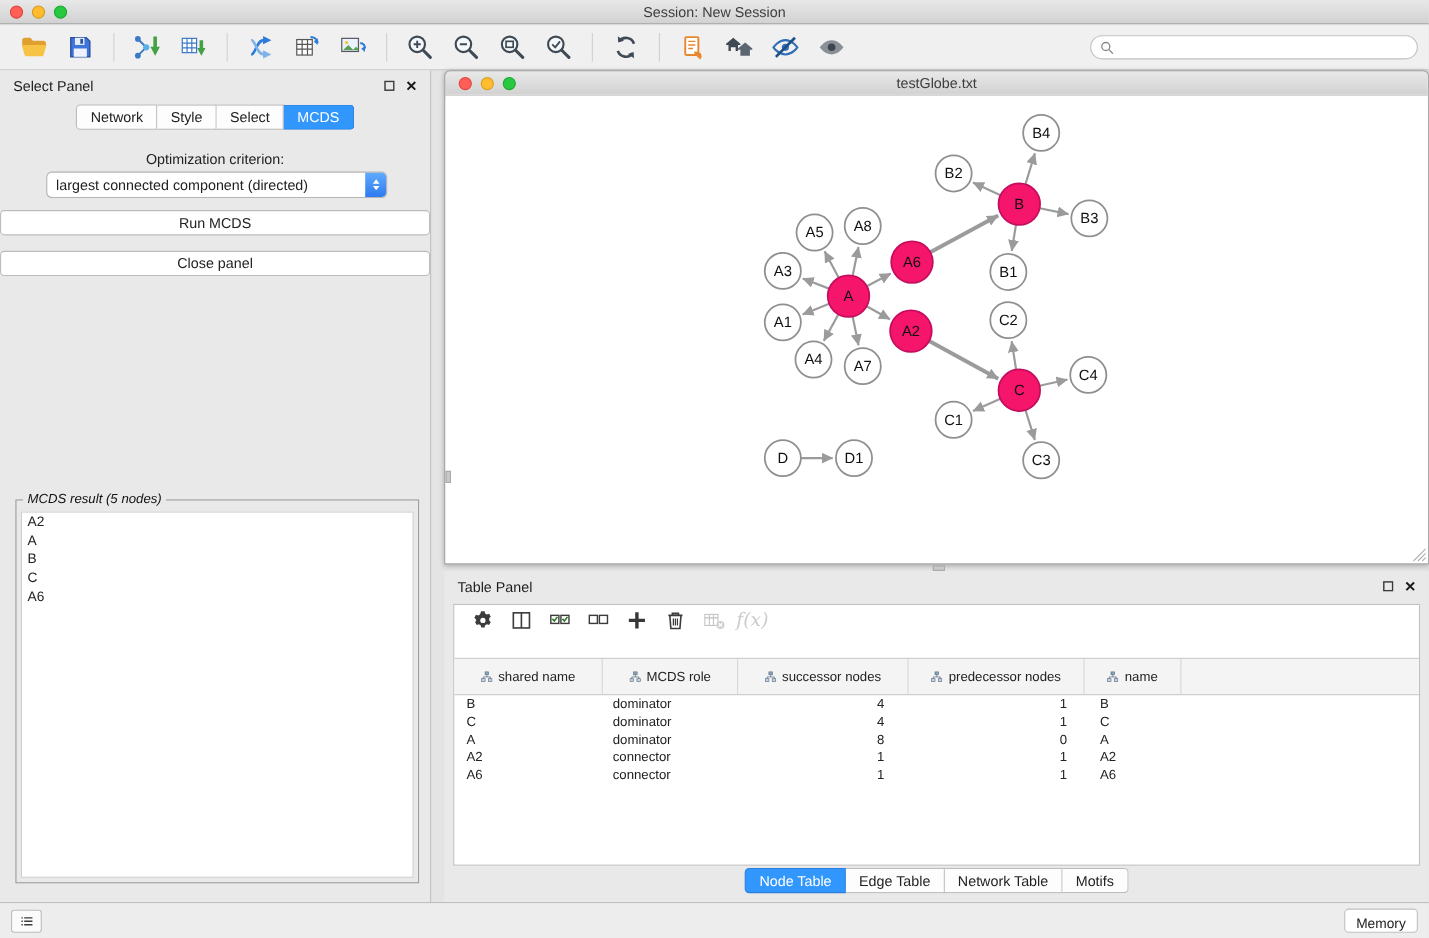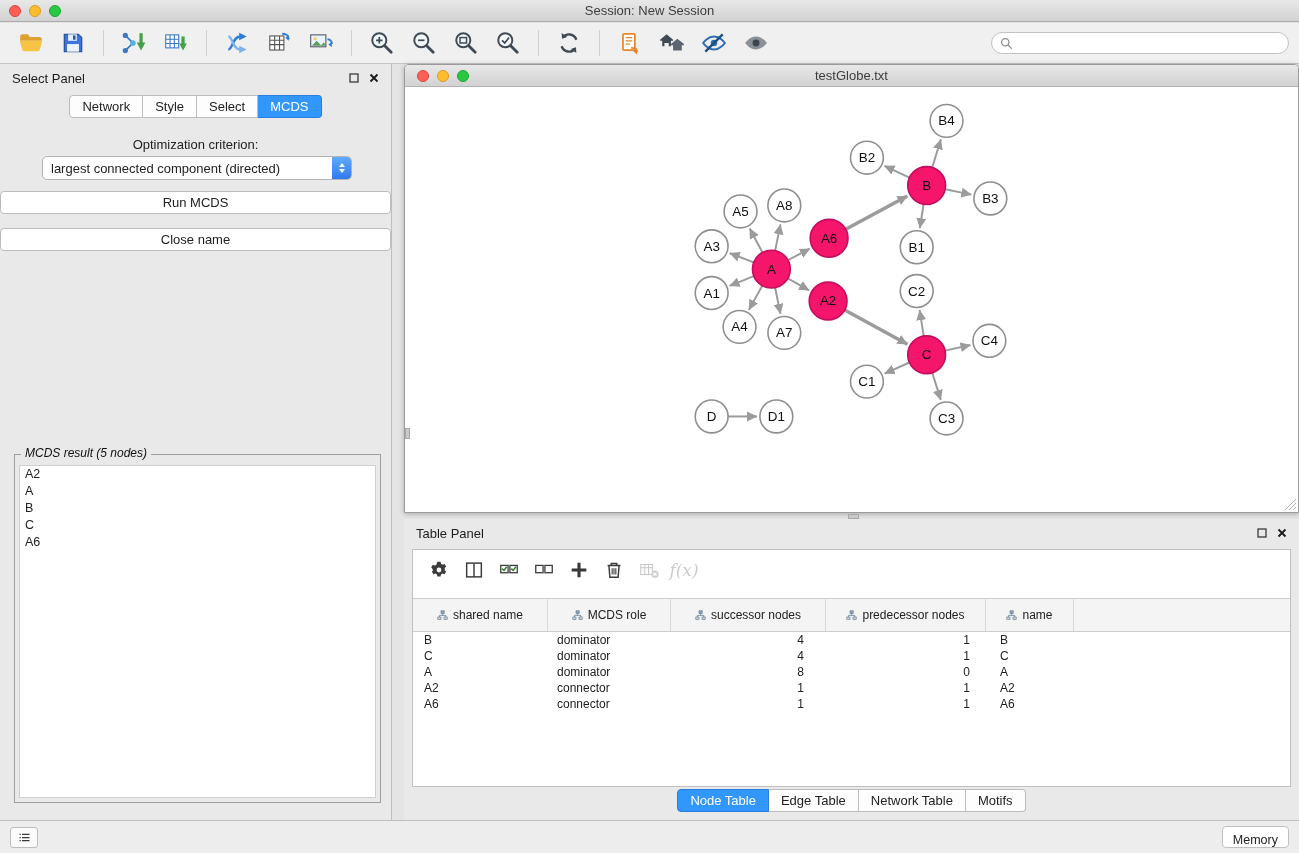--- a/index.html
+++ b/index.html
@@ -55,21 +55,21 @@
   .net-titlebar{position:relative;height:22px;background:linear-gradient(#e8e8e8,#d2d2d2);border-bottom:1px solid #b3b3b3;border-radius:4px 4px 0 0;}
   .net-titlebar .lights{top:5px;left:12px;}
   .canvas{position:absolute;top:23px;left:0;right:0;bottom:0;background:#fff;overflow:hidden;}
   svg.graph{width:100%;height:100%;display:block;}
   svg.graph text{font-family:"Liberation Sans","DejaVu Sans",sans-serif;}
   .grip{position:absolute;right:1px;bottom:1px;width:13px;height:13px;}
 
   
   .table-panel{position:absolute;left:404px;top:519px;right:0;bottom:33px;background:#e9e9e9;}
   .table-box{position:absolute;left:8px;right:8px;top:30px;height:238px;background:#fff;border:1px solid #c0c0c0;overflow:hidden;}
-  .table-toolbar{height:40px;display:flex;align-items:center;padding:0 12px;gap:7px;}
+  .table-toolbar{height:40px;display:flex;align-items:flex-start;padding:0 12px;gap:7px;}
   .tt-btn{background:none;border:none;width:28px;height:28px;padding:3px;cursor:pointer;display:flex;align-items:center;justify-content:center;}
   .tt-btn svg{width:22px;height:22px;display:block;}
   .tt-btn.disabled{opacity:.45;cursor:default;}
   .fx{font-family:"DejaVu Serif","Liberation Serif",serif;font-style:italic;font-size:17px;color:#8d8d8d;}
   .grid-header{display:flex;margin-top:8px;border-top:1px solid #cdcdcd;border-bottom:1px solid #cdcdcd;background:#f4f4f4;height:34px;}
   .gh-cell{display:flex;align-items:center;justify-content:center;gap:5px;font-size:12px;color:#222;border-right:1px solid #d8d8d8;cursor:pointer;}
   .gh-cell.gfill{flex:1;border-right:none;cursor:default;}
   .grid-row{display:flex;height:16px;align-items:center;font-size:12px;cursor:default;}
   .cell{overflow:hidden;white-space:nowrap;}
   .c0{padding-left:11px;}
@@ -264,21 +264,21 @@
     <div class="opt-label">Optimization criterion:</div>
     <div class="select">
       <span class="select-value">largest connected component (directed)</span>
       <span class="select-stepper">
           <i class="up"></i>
           <i class="down"></i>
         </span>
     </div>
     <div class="cp-buttons">
       <button>Run MCDS</button>
-      <button>Close name</button>
+      <button>Close panel</button>
     </div>
     <div class="groupbox">
       <span class="legend">MCDS result (5 nodes)</span>
       <div class="result-list" id="resultList">
           <div class="result-item">A2</div>
           <div class="result-item">A</div>
           <div class="result-item">B</div>
           <div class="result-item">C</div>
           <div class="result-item">A6</div>
         </div>

